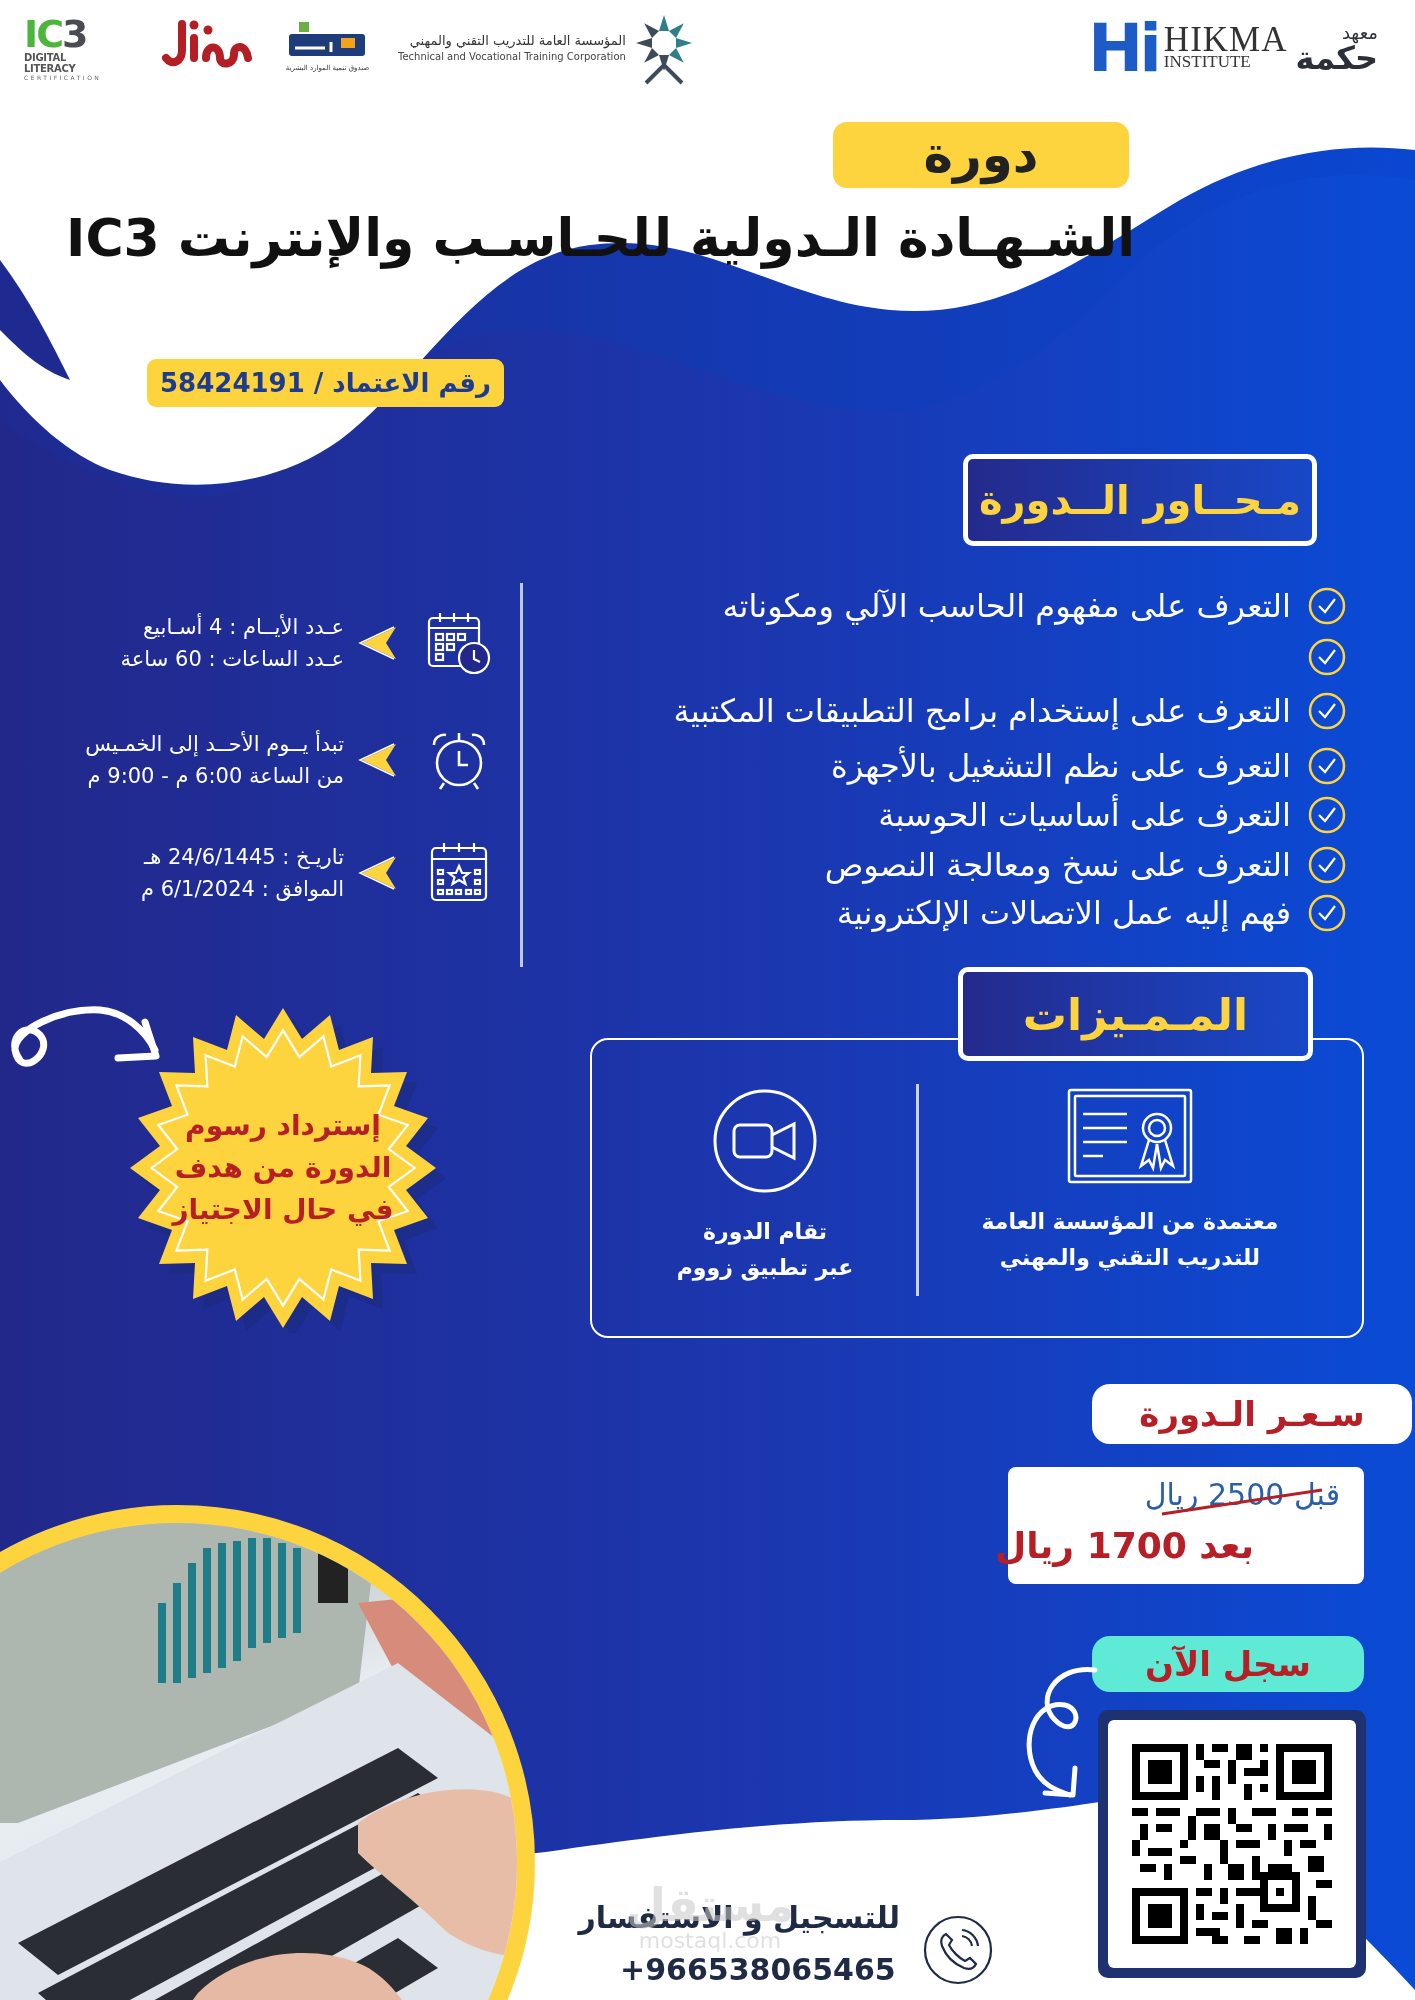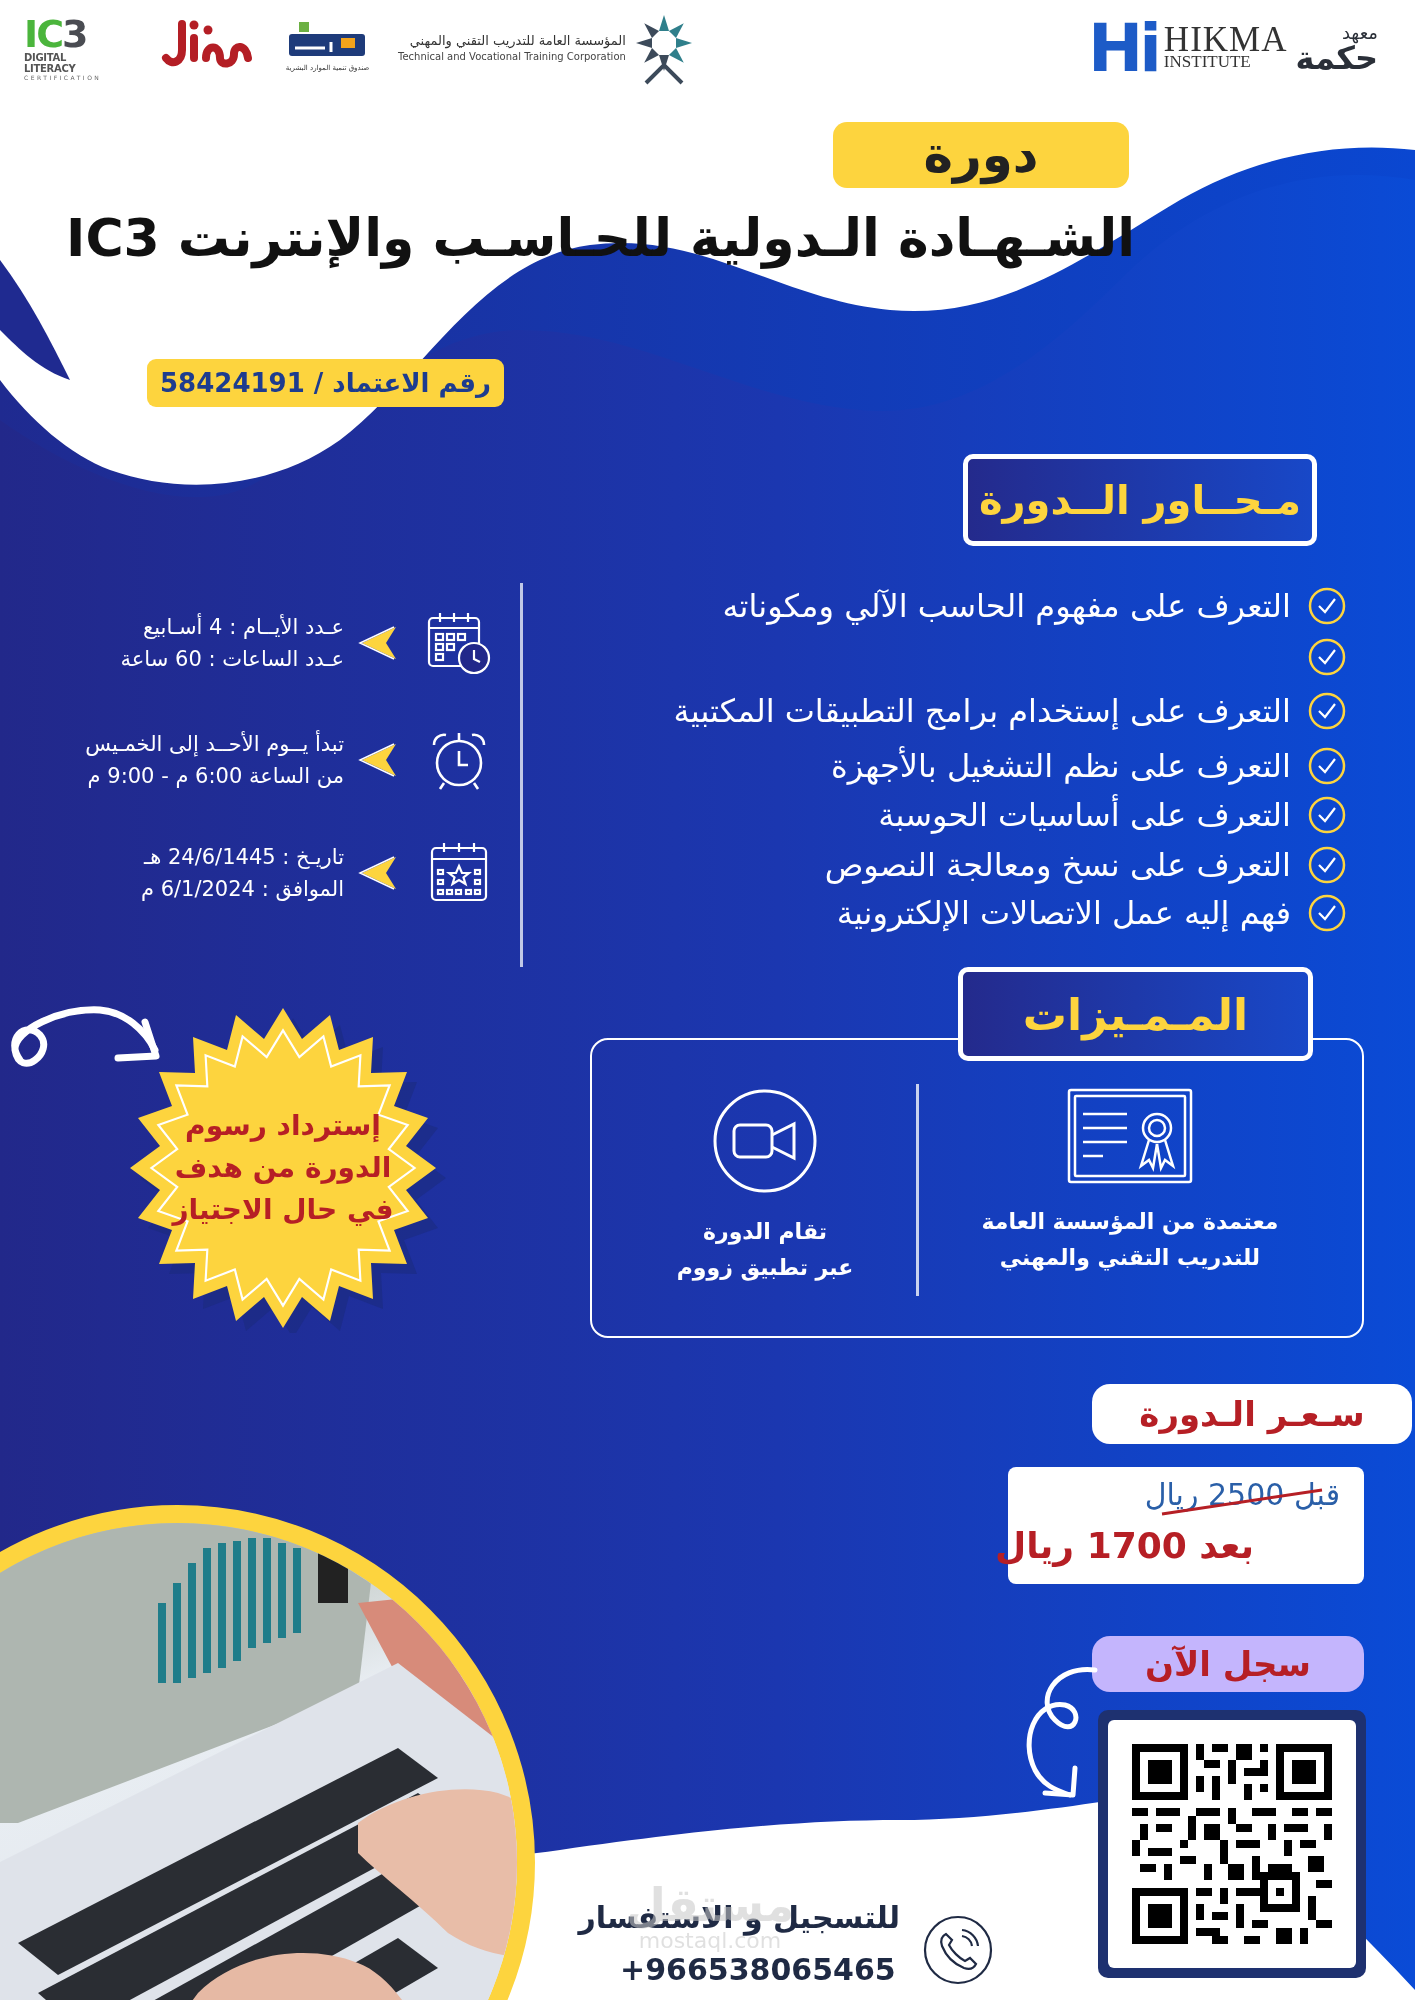--- a/index.html
+++ b/index.html
@@ -69,21 +69,21 @@
   .badge { left: 118px; top: 1003px; width: 330px; height: 330px; }
   .badge-text { left: 118px; top: 1003px; width: 330px; height: 330px; display: flex; align-items: center; justify-content: center; text-align: center; color: #b61f25; font-weight: bold; font-size: 28px; line-height: 42px; direction: rtl; }
 
   
   .price-head { left: 1092px; top: 1384px; width: 320px; height: 60px; background: #fff; border-radius: 18px; display: flex; align-items: center; justify-content: center; }
   .price-head span, .reg-head span { color: #b61f25; font-size: 34px; font-weight: bold; direction: rtl; }
   .price-box { left: 1008px; top: 1467px; width: 356px; height: 117px; background: #fff; border-radius: 8px; }
   .price-before { right: 24px; top: 10px; font-size: 30px; color: #2a5fa8; direction: rtl; white-space: nowrap; }
   .price-strike { right: 22px; top: 20px; width: 190px; height: 30px; }
   .price-after { right: 110px; top: 58px; font-size: 36px; font-weight: bold; color: #b61f25; direction: rtl; white-space: nowrap; }
-  .reg-head { left: 1092px; top: 1636px; width: 272px; height: 56px; background: #c4b5fd; border-radius: 18px; display: flex; align-items: center; justify-content: center; }
+  .reg-head { left: 1092px; top: 1636px; width: 272px; height: 56px; background: #5eead4; border-radius: 18px; display: flex; align-items: center; justify-content: center; }
   .qr-frame { left: 1098px; top: 1710px; width: 268px; height: 268px; background: #1e3170; border-radius: 10px; padding: 10px; }
   .qr-inner { width: 100%; height: 100%; background: #fff; border-radius: 6px; display: flex; align-items: center; justify-content: center; }
 
   
   .contact-label { left: 590px; top: 1900px; width: 310px; text-align: center; font-size: 30px; font-weight: bold; color: #1f2a44; direction: rtl; white-space: nowrap; }
   .contact-phone { left: 620px; top: 1952px; width: 260px; text-align: center; font-size: 30px; font-weight: bold; color: #1f2a44; white-space: nowrap; }
   .phone-icon { left: 922px; top: 1914px; width: 72px; height: 72px; }
   .watermark { left: 600px; top: 1880px; width: 220px; text-align: center; color: #c8c8c8; opacity: 0.55; z-index: 3; }
   .watermark .a { font-size: 46px; font-weight: bold; direction: rtl; line-height: 50px; }
   .watermark .b { font-size: 22px; line-height: 22px; }

